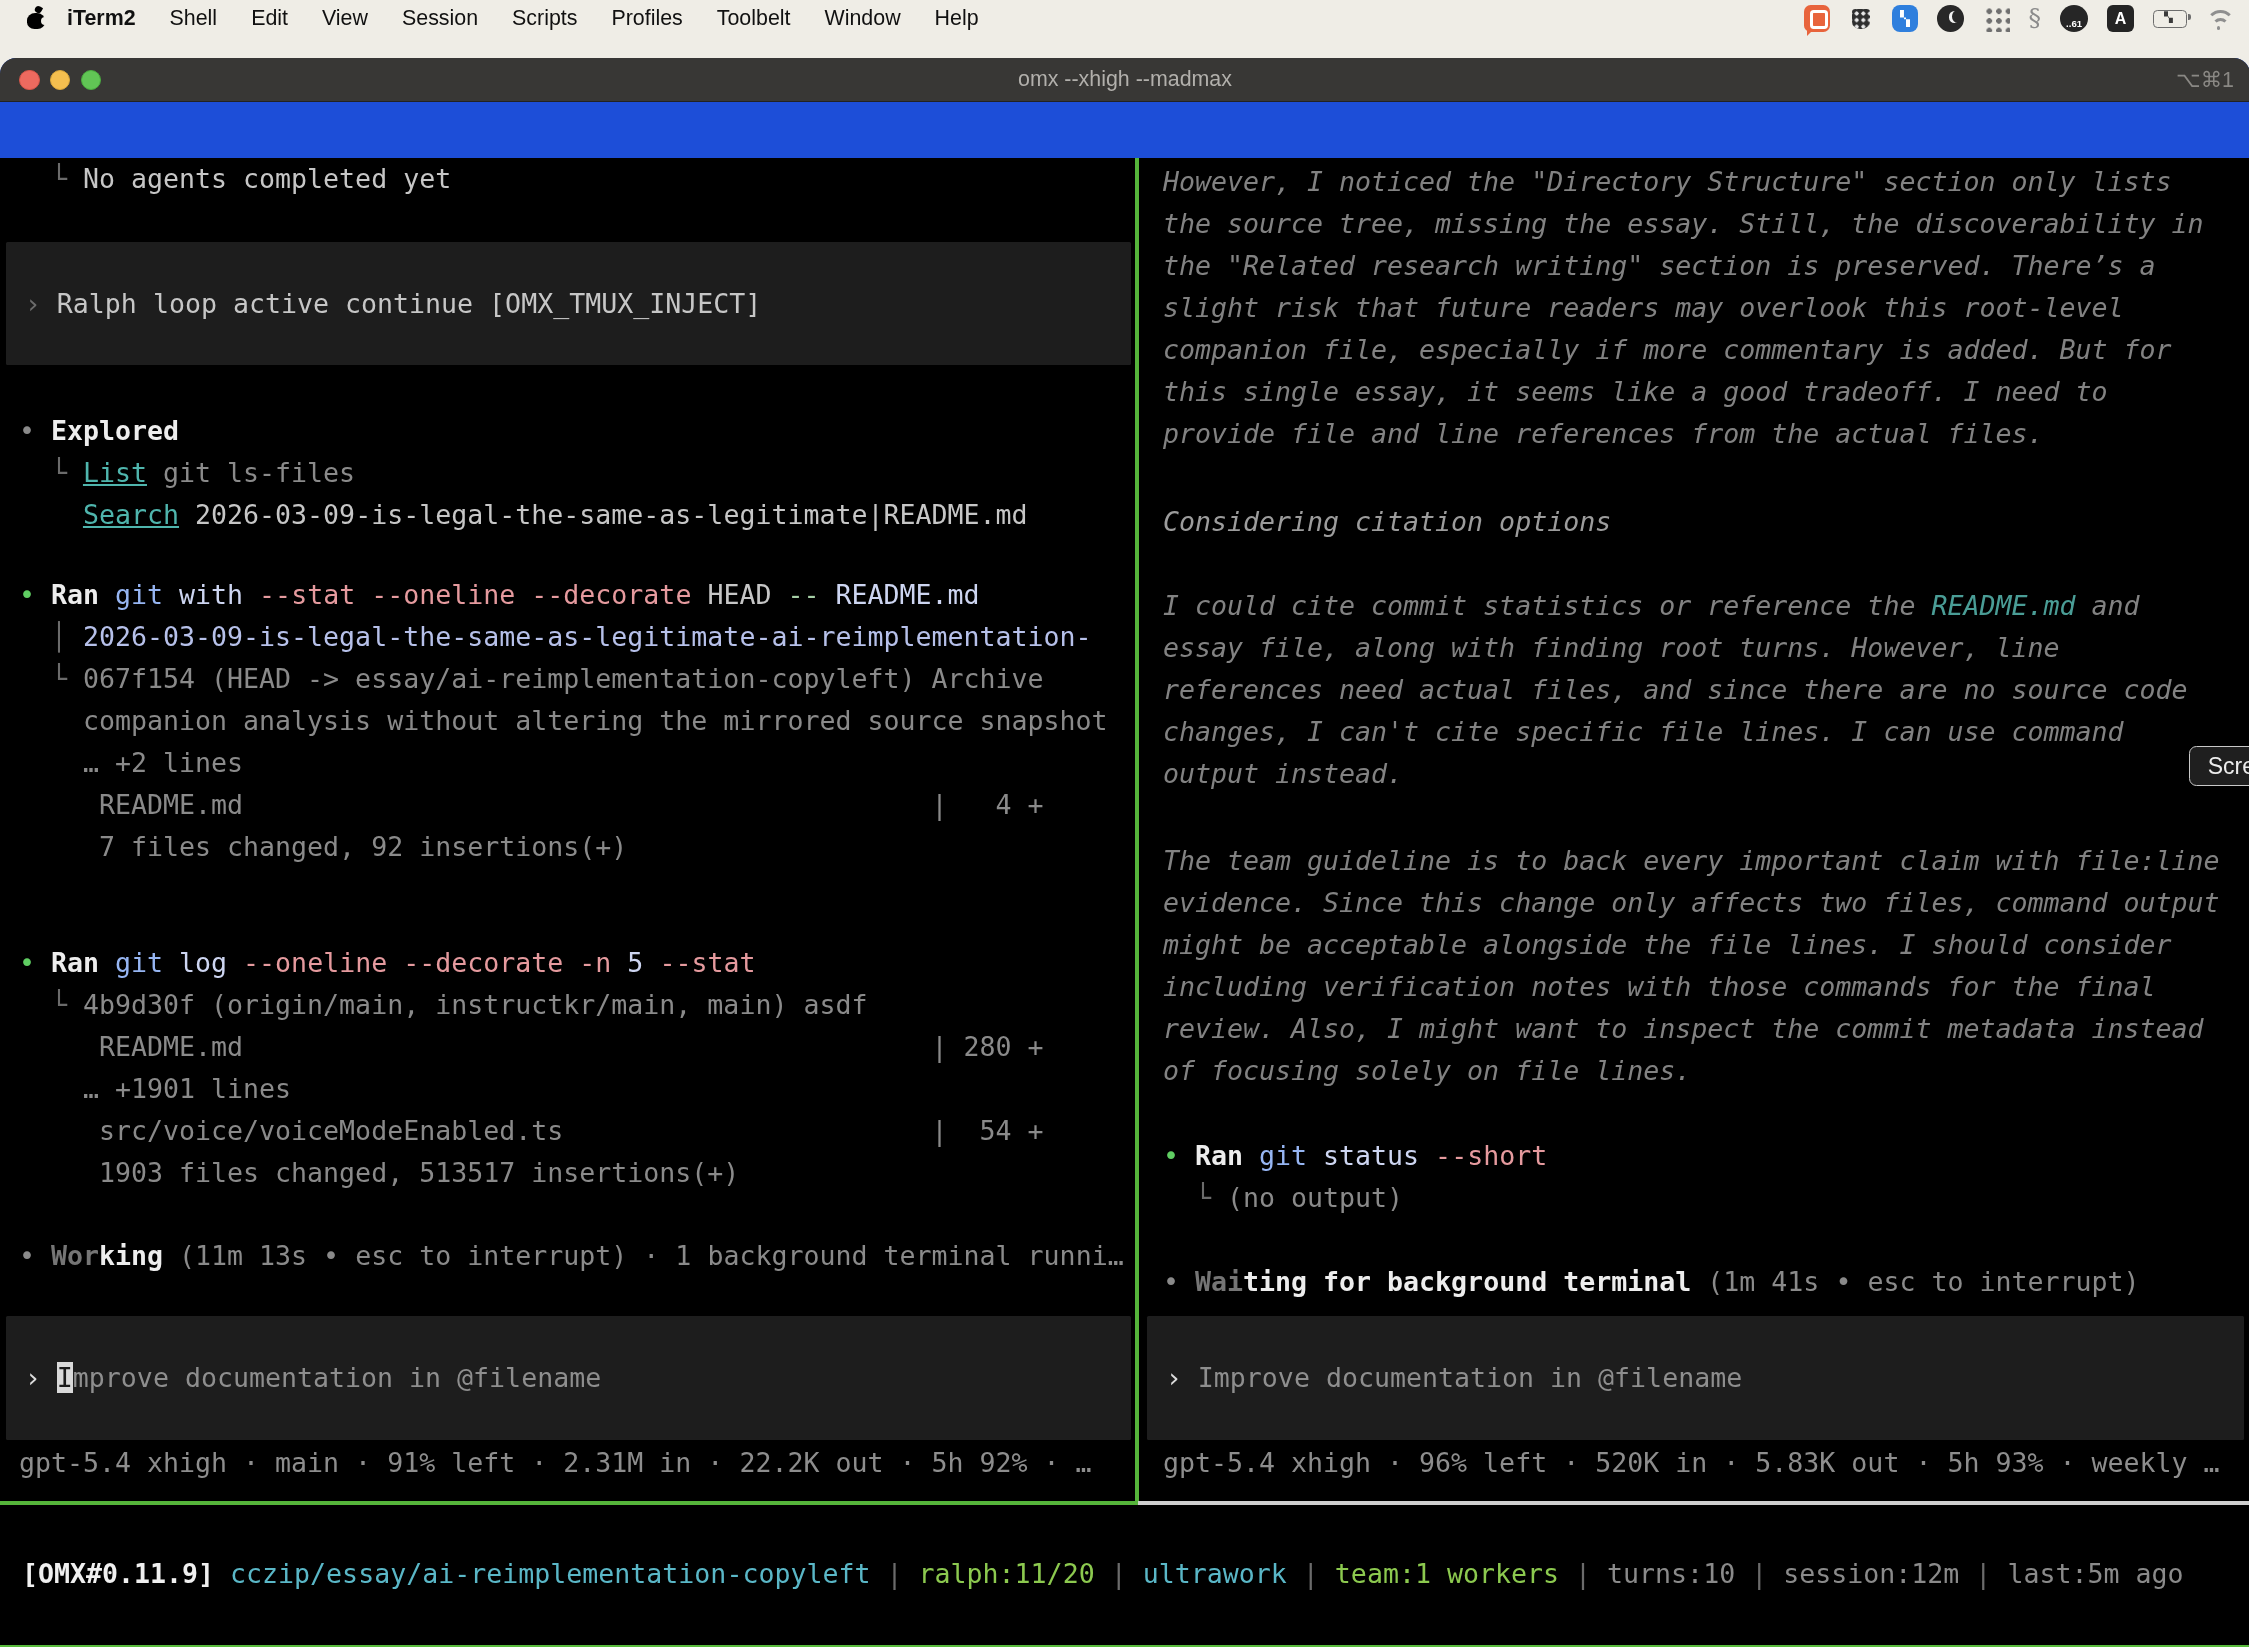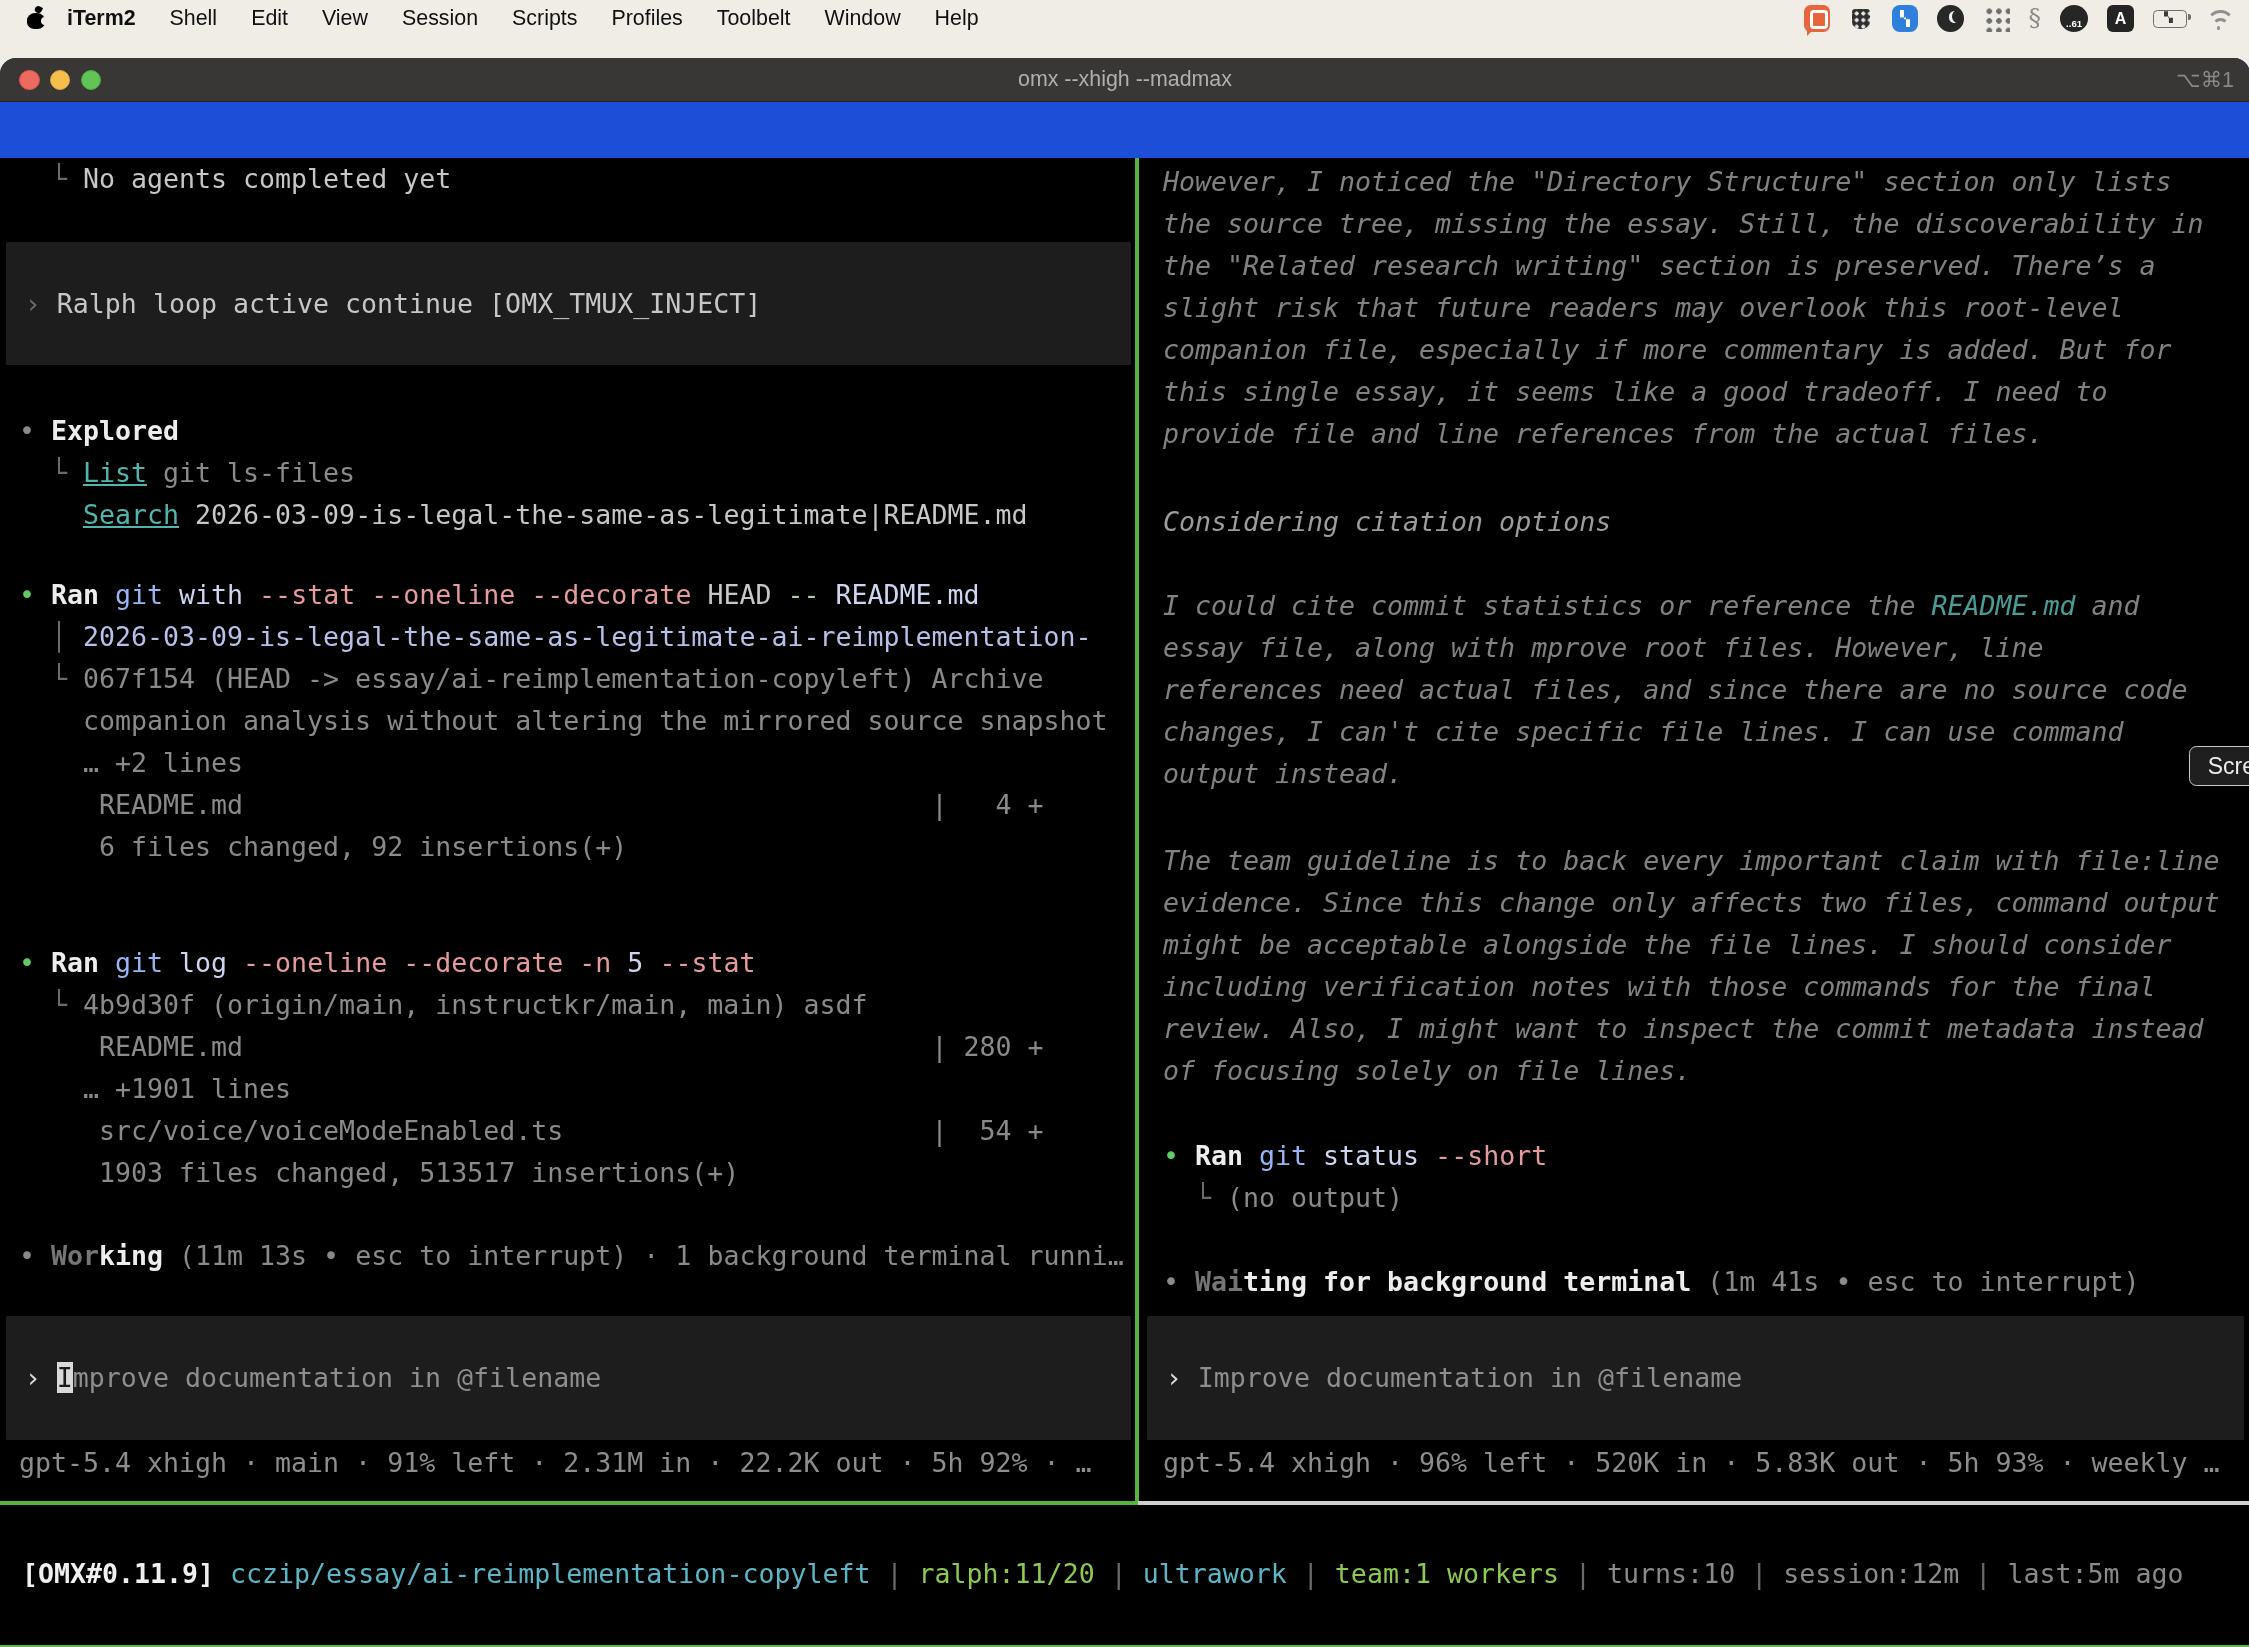--- a/index.html
+++ b/index.html
@@ -213,21 +213,21 @@
           <div class="line"><span class="s-tree">  └ </span><span class="s-teal">List</span><span class="s-out"> git ls-files</span></div>
           <div class="line"><span class="s-tree">    </span><span class="s-teal">Search</span><span class="s-txt"> 2026-03-09-is-legal-the-same-as-legitimate|README.md</span></div>
         </div>
       <div class="grp" style="top:416px">
           <div class="line"><span class="s-bg">• </span><span class="s-bw">Ran</span><span class="s-txt"> </span><span class="s-blue">git</span><span class="s-cmd"> with</span><span class="s-sal"> --stat --oneline --decorate</span><span class="s-txt"> HEAD</span><span class="s-grn2"> --</span><span class="s-cmd"> README.md</span></div>
           <div class="line"><span class="s-tree">  │ </span><span class="s-lav">2026-03-09-is-legal-the-same-as-legitimate-ai-reimplementation-</span></div>
           <div class="line"><span class="s-tree">  └ </span><span class="s-out">067f154 (HEAD -&gt; essay/ai-reimplementation-copyleft) Archive</span></div>
           <div class="line"><span class="s-out">    companion analysis without altering the mirrored source snapshot</span></div>
           <div class="line"><span class="s-out">    … +2 lines</span></div>
           <div class="line"><span class="s-out">     README.md                                           |   4 +</span></div>
-          <div class="line"><span class="s-out">     6 files changed, 92 insertions(+)</span></div>
+          <div class="line"><span class="s-out">     7 files changed, 92 insertions(+)</span></div>
         </div>
       <div class="grp" style="top:784px">
           <div class="line"><span class="s-bg">• </span><span class="s-bw">Ran</span><span class="s-txt"> </span><span class="s-blue">git</span><span class="s-cmd"> log</span><span class="s-sal"> --oneline --decorate</span><span class="s-sal"> -n</span><span class="s-cmd"> 5</span><span class="s-sal"> --stat</span></div>
           <div class="line"><span class="s-tree">  └ </span><span class="s-out">4b9d30f (origin/main, instructkr/main, main) asdf</span></div>
           <div class="line"><span class="s-out">     README.md                                           | 280 +</span></div>
           <div class="line"><span class="s-out">    … +1901 lines</span></div>
           <div class="line"><span class="s-out">     src/voice/voiceModeEnabled.ts                       |  54 +</span></div>
           <div class="line"><span class="s-out">     1903 files changed, 513517 insertions(+)</span></div>
         </div>
       <div class="grp" style="top:1077px">
@@ -251,21 +251,21 @@
           <div class="line"><span class="s-think">slight risk that future readers may overlook this root-level</span></div>
           <div class="line"><span class="s-think">companion file, especially if more commentary is added. But for</span></div>
           <div class="line"><span class="s-think">this single essay, it seems like a good tradeoff. I need to</span></div>
           <div class="line"><span class="s-think">provide file and line references from the actual files.</span></div>
         </div>
       <div class="grp" style="top:343px">
           <div class="line"><span class="s-th">Considering citation options</span></div>
         </div>
       <div class="grp" style="top:427px">
           <div class="line"><span class="s-think">I could cite commit statistics or reference the </span><span class="s-tl">README.md</span><span class="s-think"> and</span></div>
-          <div class="line"><span class="s-think">essay file, along with mprove root files. However, line</span></div>
+          <div class="line"><span class="s-think">essay file, along with finding root turns. However, line</span></div>
           <div class="line"><span class="s-think">references need actual files, and since there are no source code</span></div>
           <div class="line"><span class="s-think">changes, I can't cite specific file lines. I can use command</span></div>
           <div class="line"><span class="s-think">output instead.</span></div>
         </div>
       <div class="grp" style="top:682px">
           <div class="line"><span class="s-think">The team guideline is to back every important claim with file:line</span></div>
           <div class="line"><span class="s-think">evidence. Since this change only affects two files, command output</span></div>
           <div class="line"><span class="s-think">might be acceptable alongside the file lines. I should consider</span></div>
           <div class="line"><span class="s-think">including verification notes with those commands for the final</span></div>
           <div class="line"><span class="s-think">review. Also, I might want to inspect the commit metadata instead</span></div>

